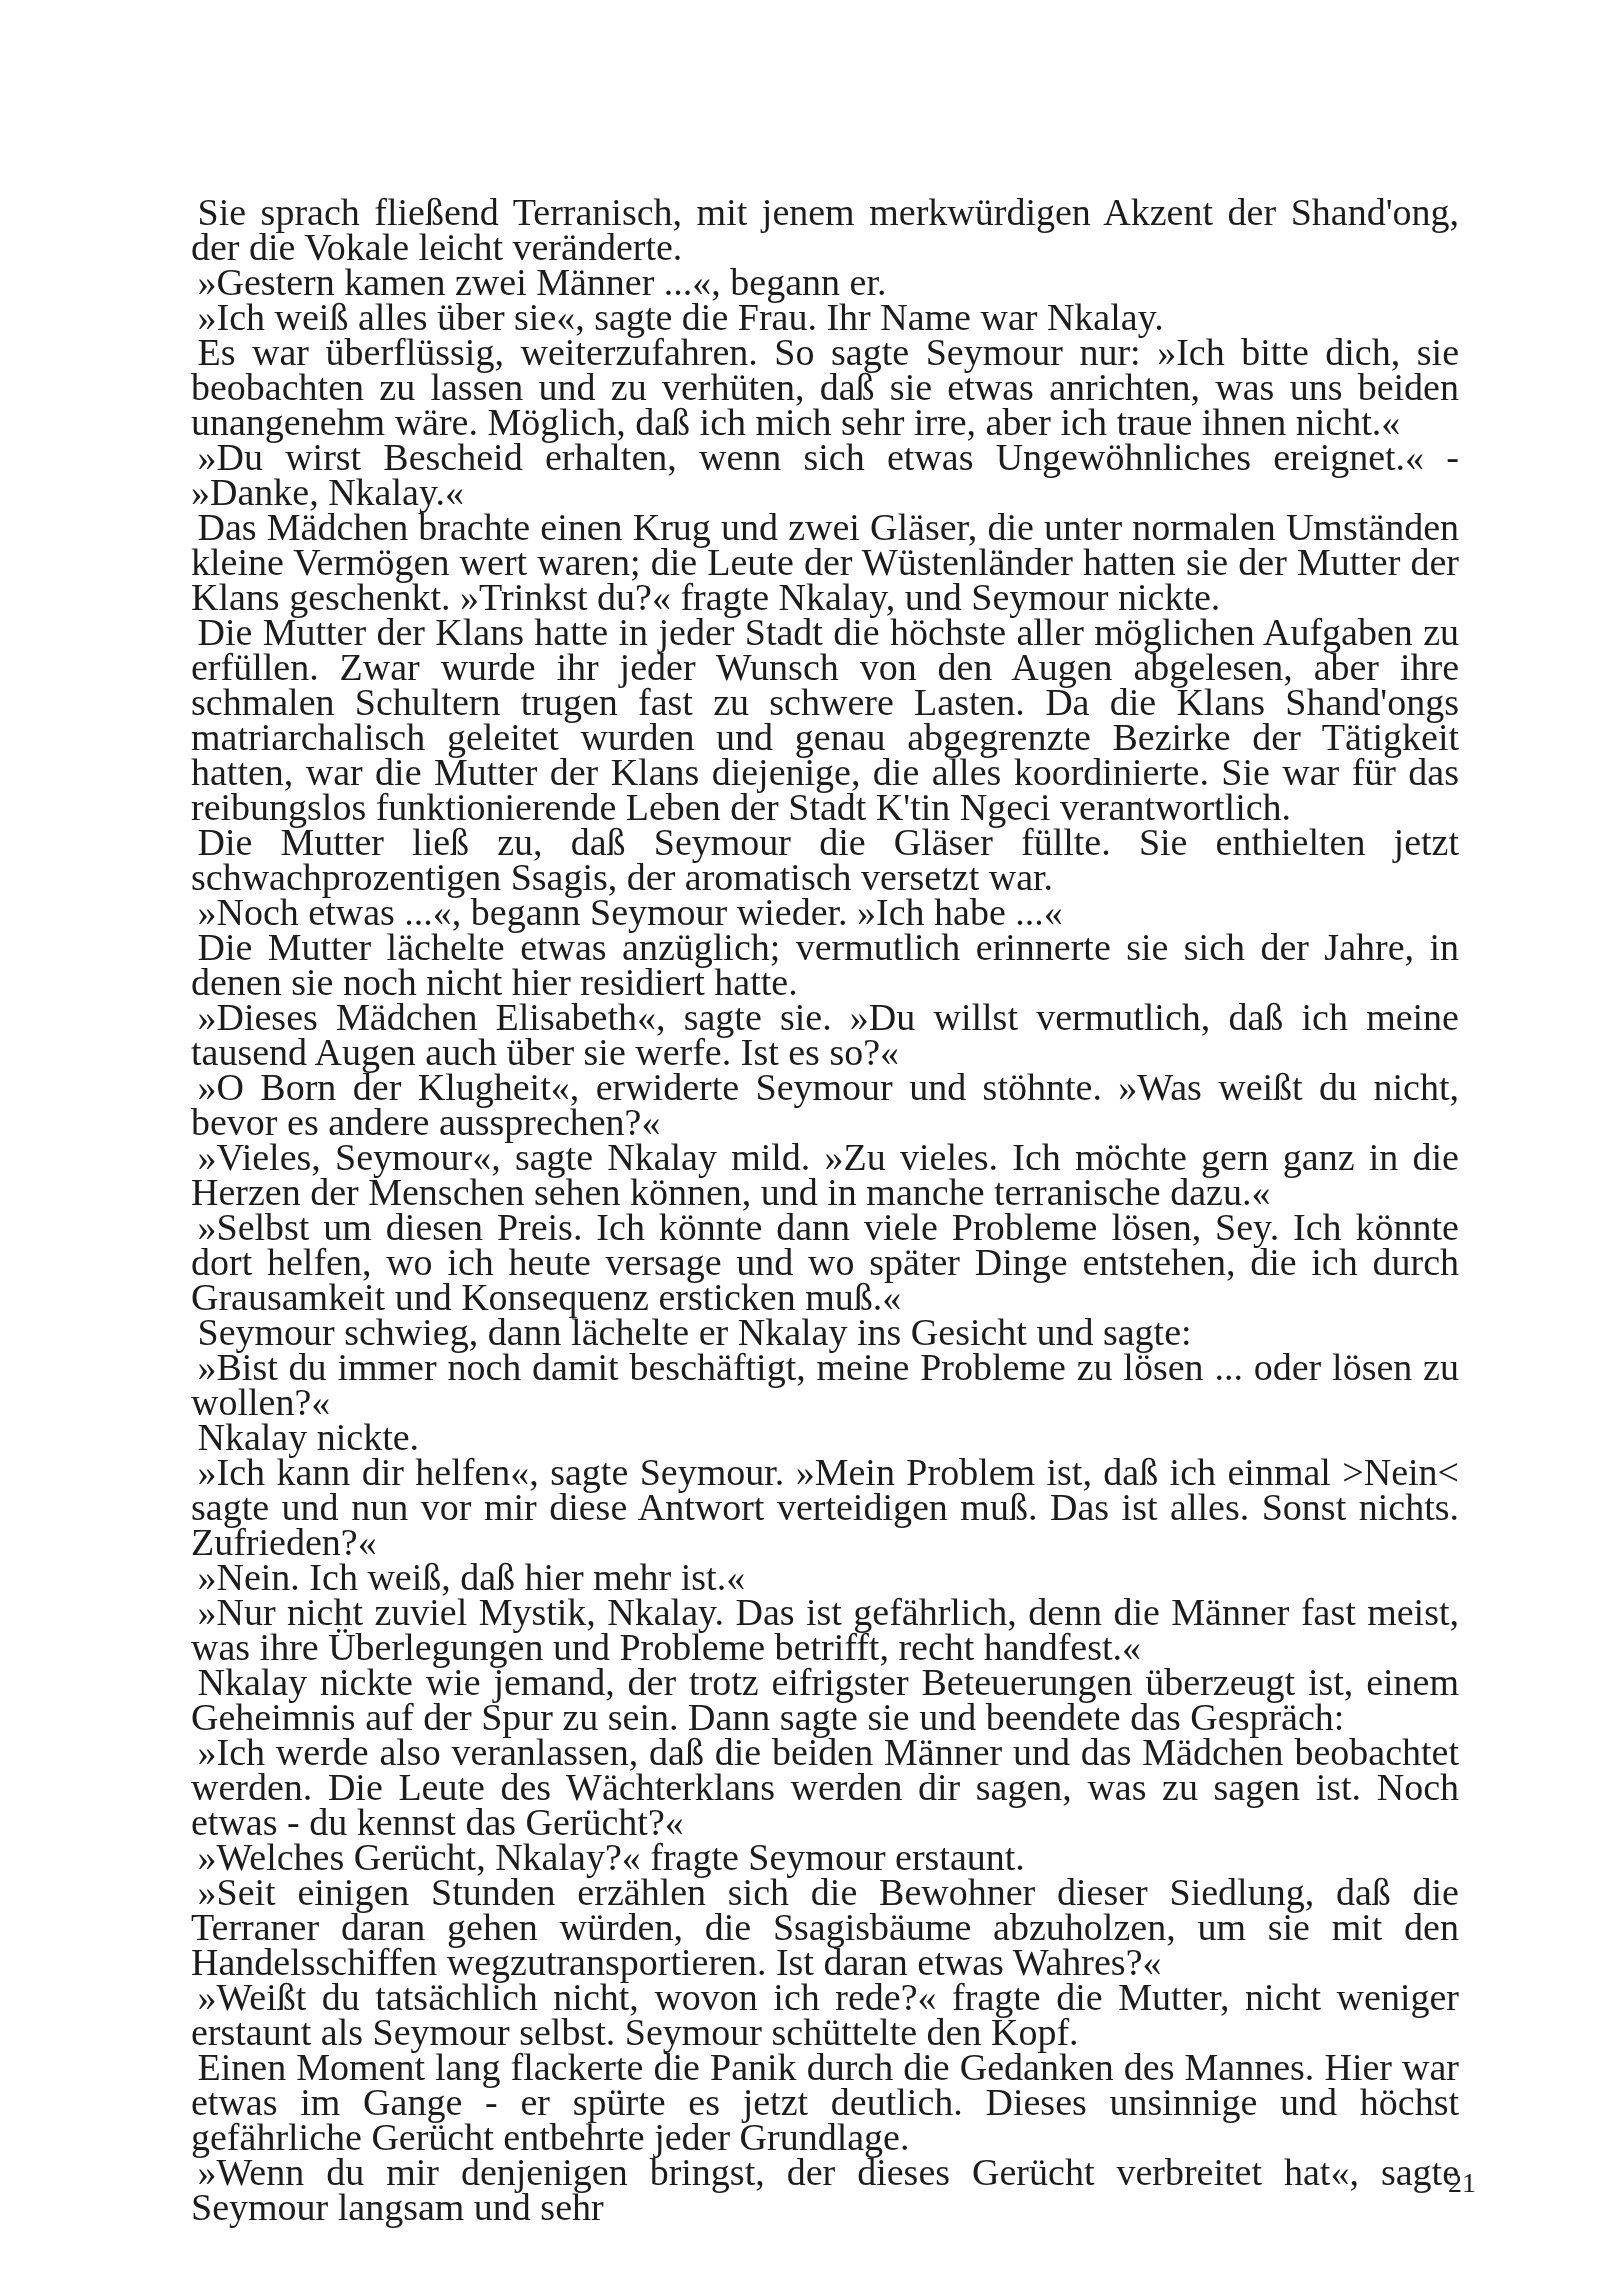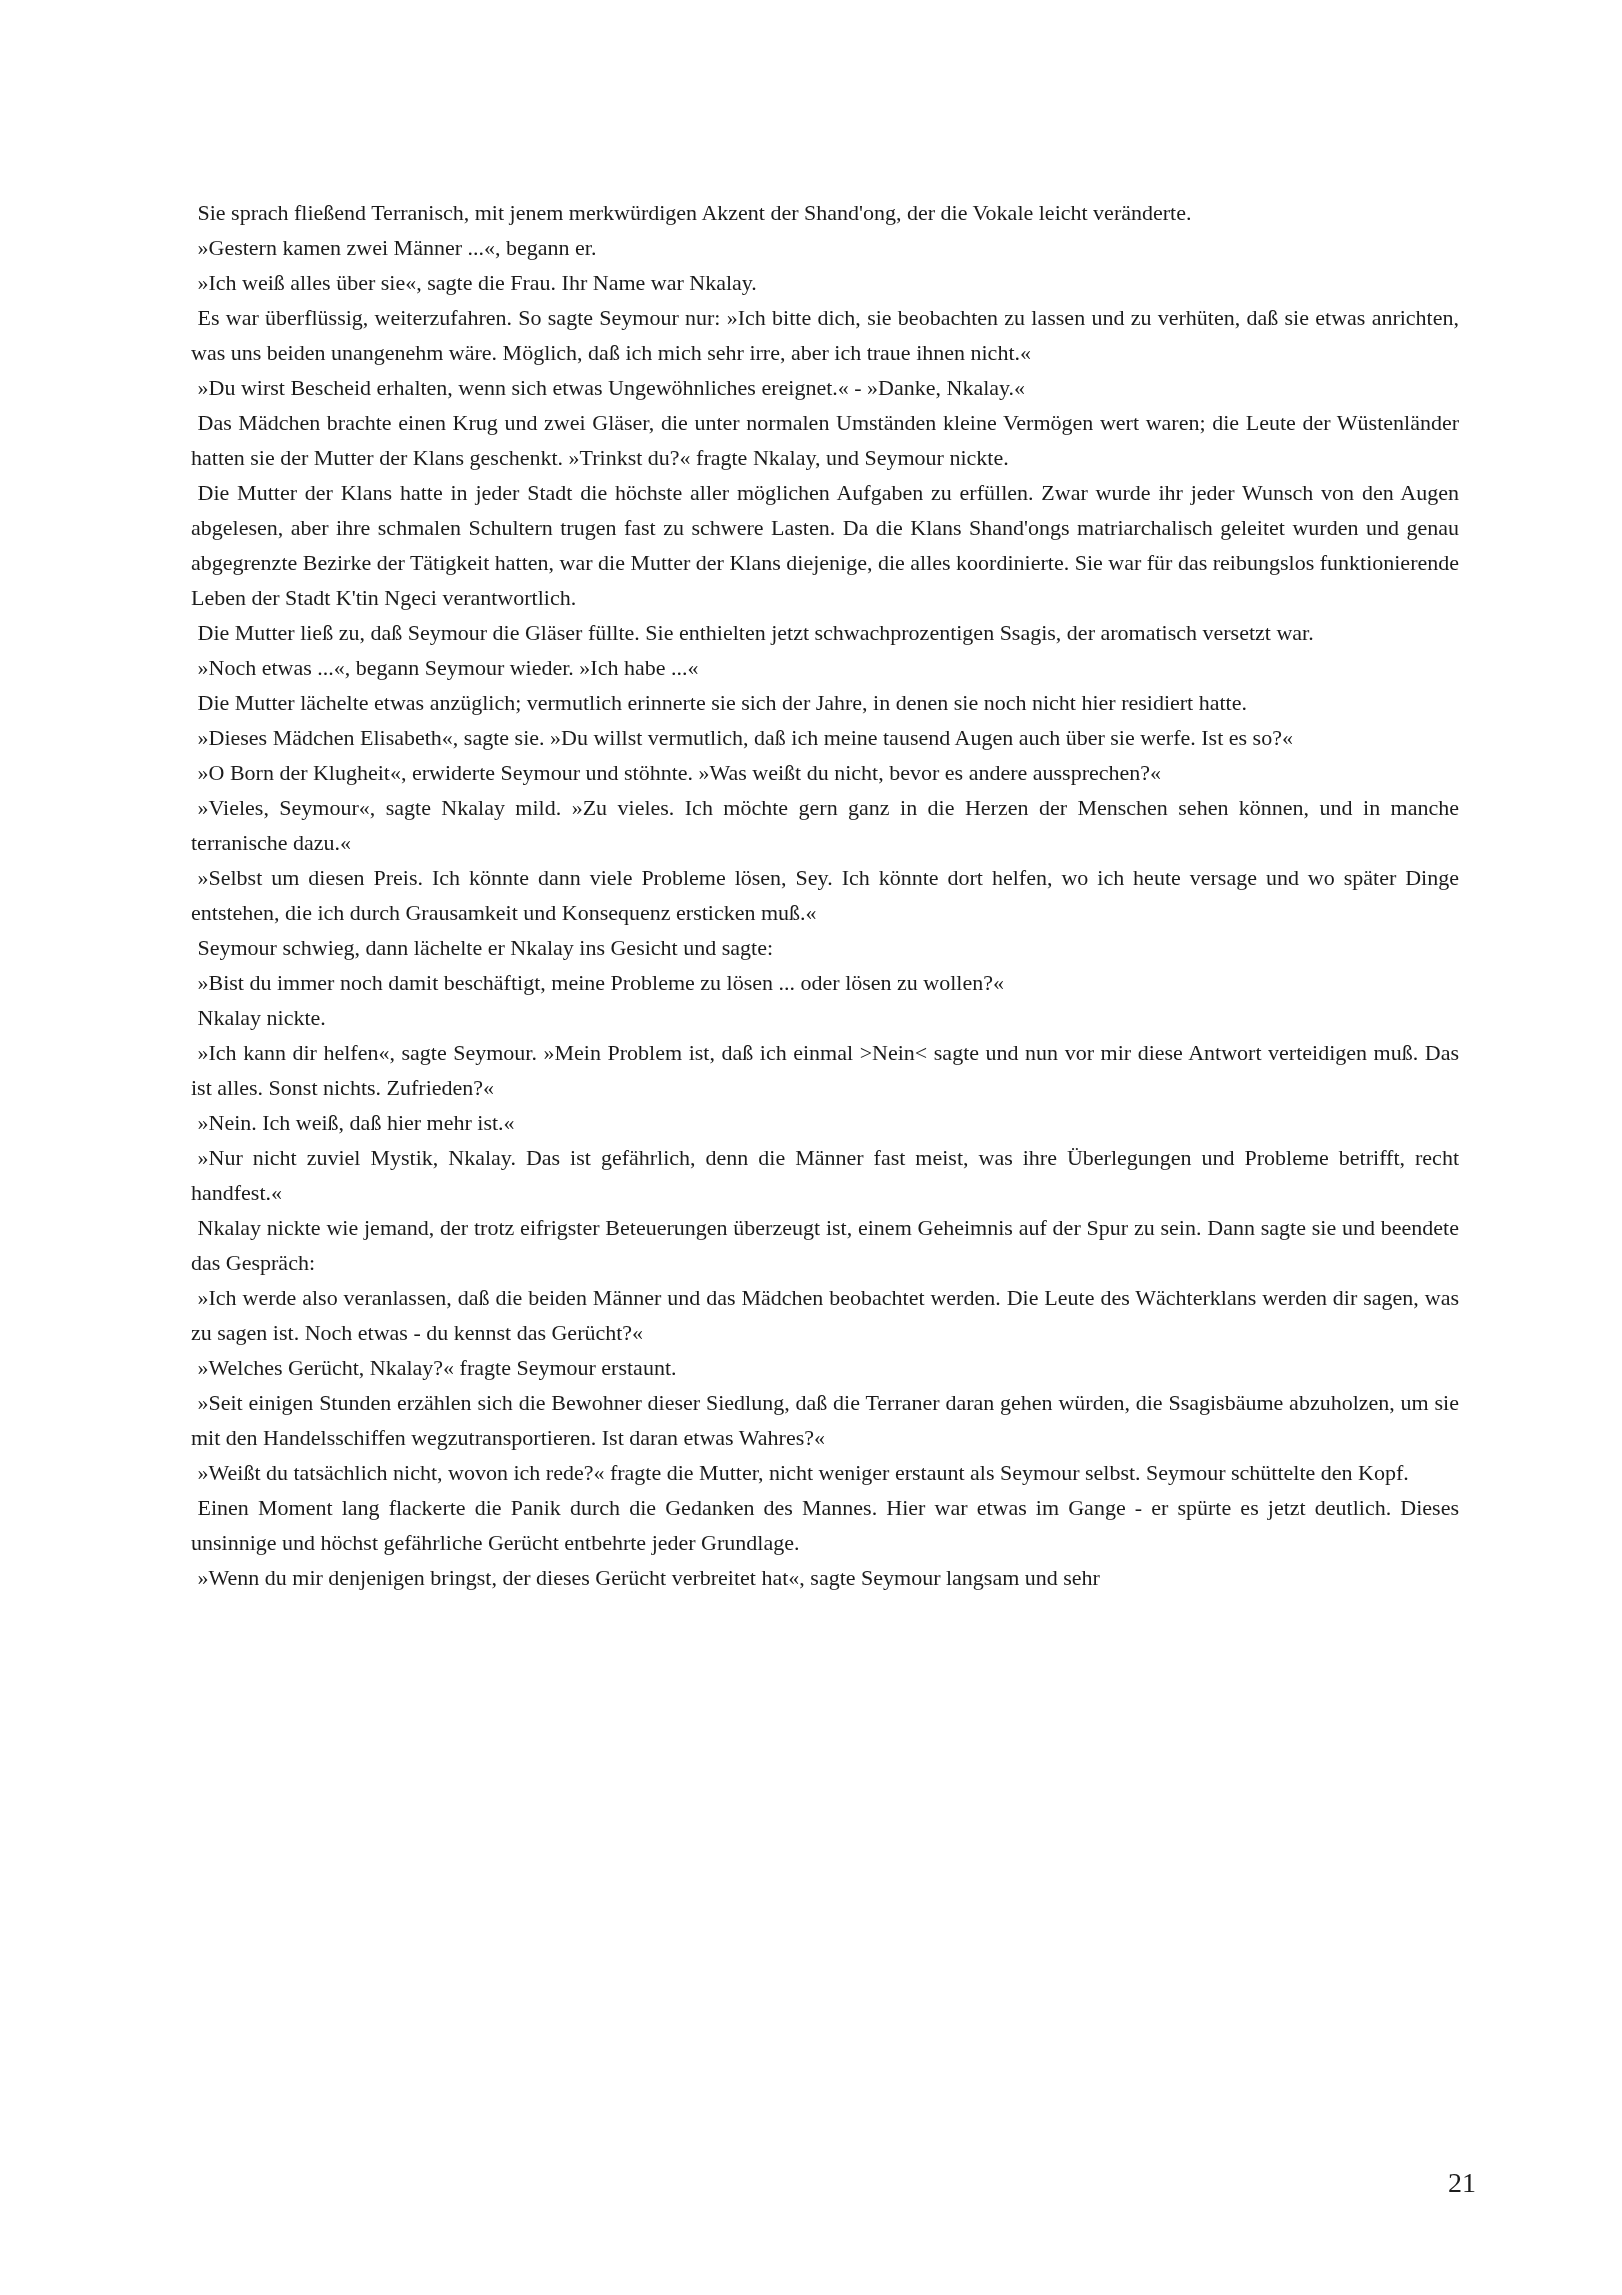--- a/index.html
+++ b/index.html
@@ -14,21 +14,21 @@
     background: #ffffff;
     overflow: hidden;
     font-family: "Liberation Serif", "DejaVu Serif", serif;
     color: #1c1c1c;
   }
   .text-block {
     position: absolute;
     left: 191px;
     top: 195px;
     width: 1268px;
-    font-size: 22px;
+    font-size: 38px;
     line-height: 35px;
     text-align: justify;
   }
   .text-block p {
     margin: 0;
     padding: 0;
     text-indent: 6.5px;
   }
   .page-number {
     position: absolute;

